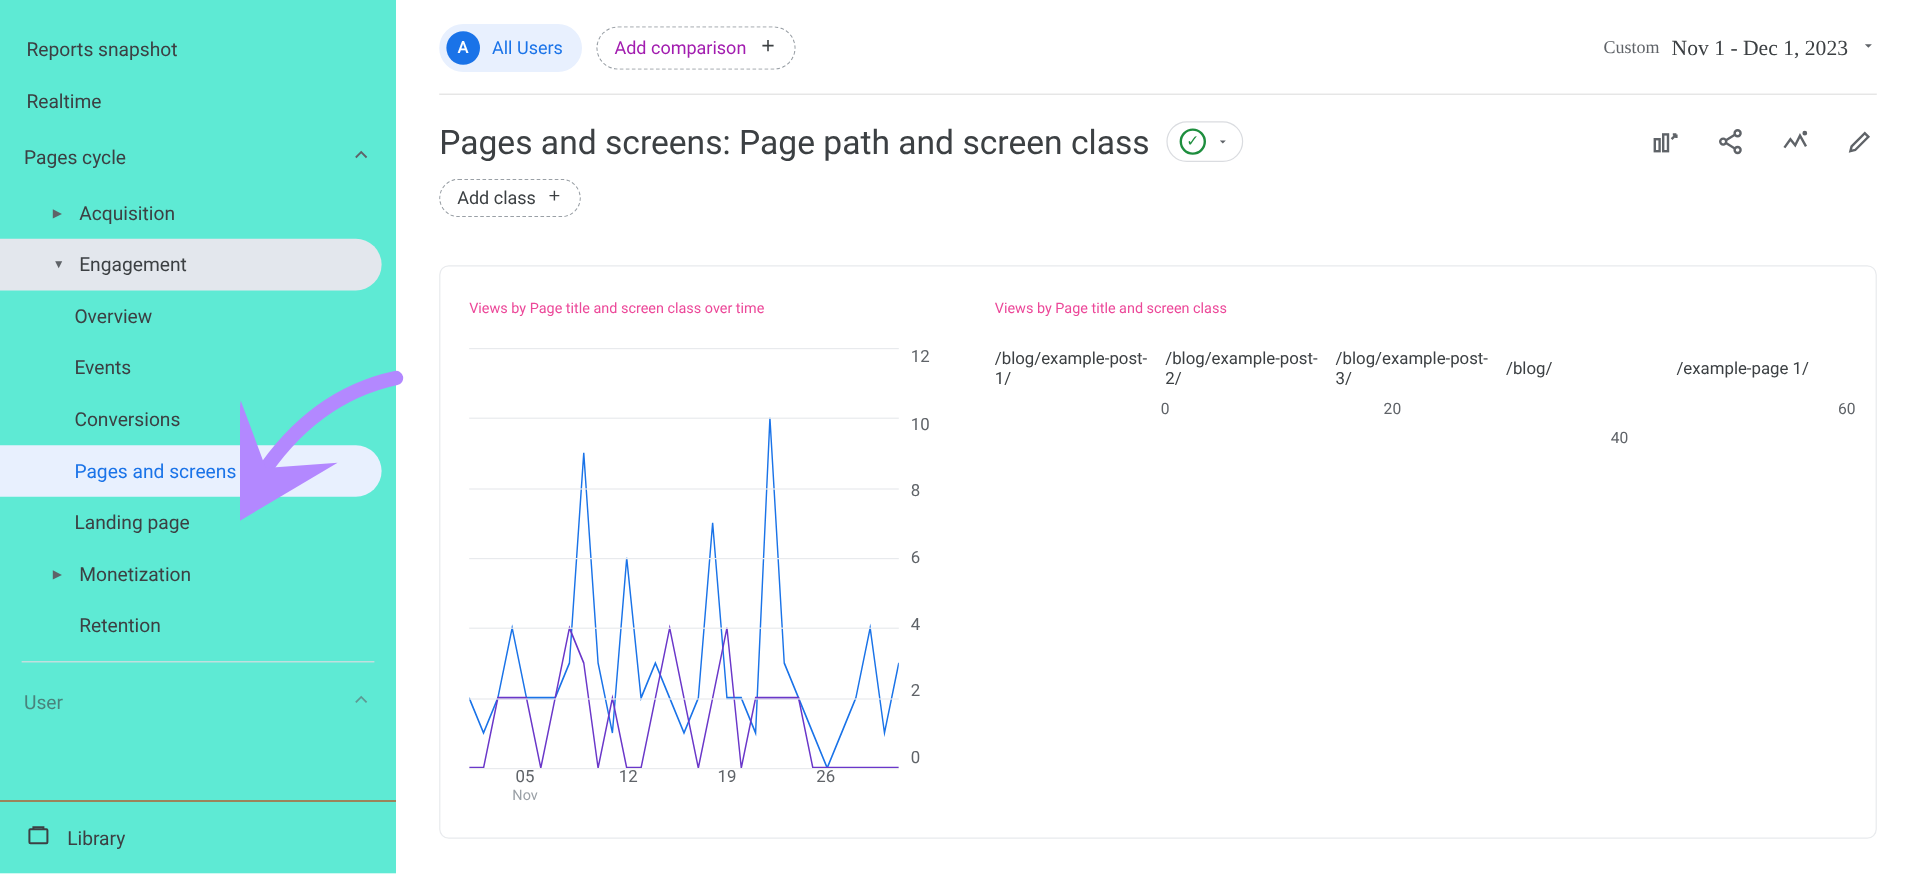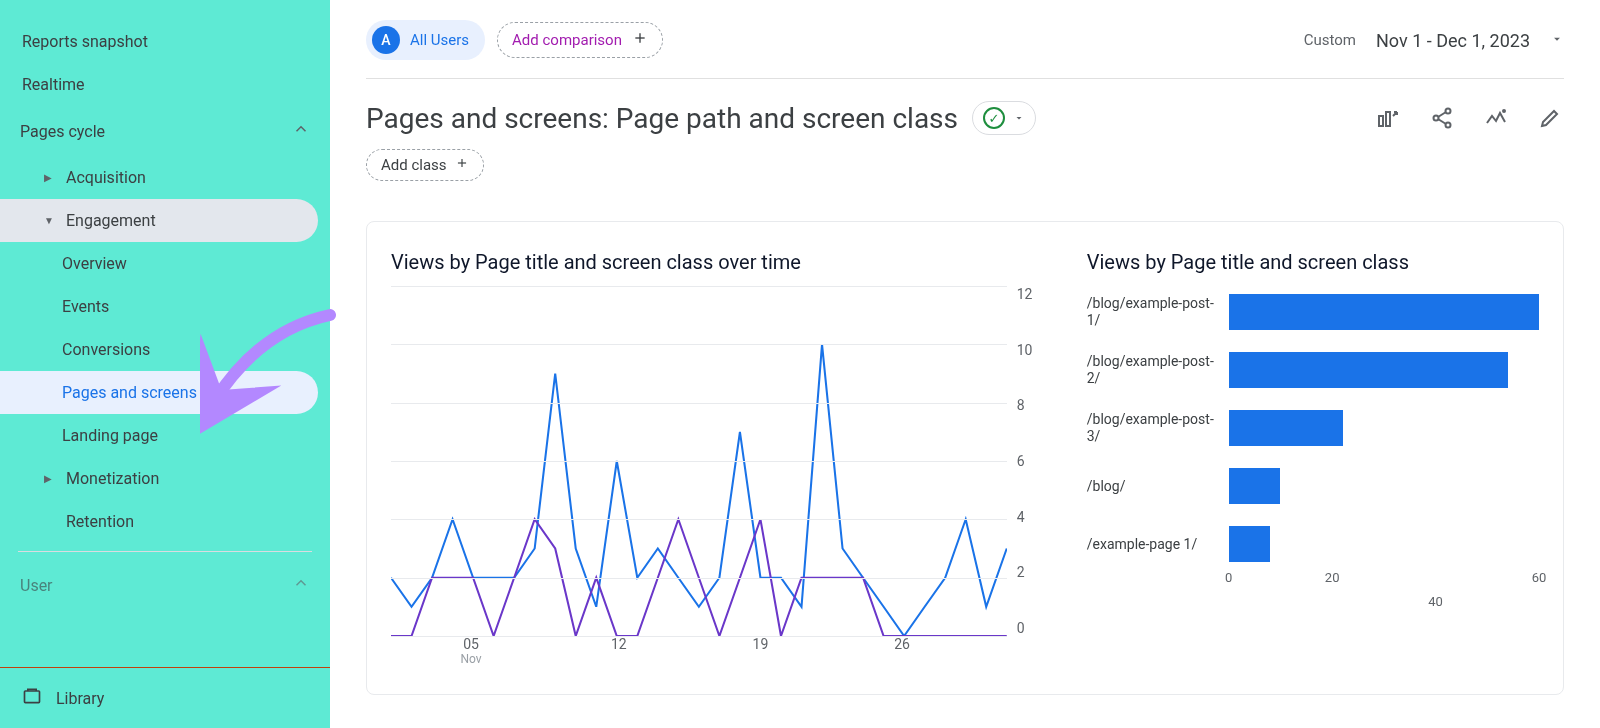--- a/index.html
+++ b/index.html
@@ -68,22 +68,22 @@
   width: 28px; height: 28px; border-radius: 50%; background: #1a73e8;
   color: #fff; display: flex; align-items: center; justify-content: center;
   font-size: 14px; font-weight: 500;
 }
 .add-comp {
   display: inline-flex; align-items: center; gap: 10px;
   border: 1px dashed #9aa0a6; border-radius: 20px; padding: 7px 14px;
   font-size: 15px; color: #a21caf; cursor: pointer;
 }
 .date-range {
-  margin-left: auto; display: flex; align-items: center; gap: 20px;
-  font-size: 16px; color: #3c4043;
+  margin-left: auto; display: flex; align-items: center; gap: 10px;
+  font-size: 16px; color: #3c4043; font-family: Liberation Serif, serif;
 }
 .date-range .label { color: #5f6368; font-size: 15px; }
 .date-range .val { font-weight: 400; font-size: 18px; }
 .header-row { display: flex; align-items: center; gap: 14px; padding: 22px 0 10px 0; }
 .page-title { font-size: 28px; color: #3c4043; font-weight: 400; }
 .status-chip {
   display: inline-flex; align-items: center; gap: 8px;
   border: 1px solid #dadce0; border-radius: 20px; padding: 5px 10px;
 }
 .check-circle {
@@ -94,31 +94,31 @@
 .header-actions { margin-left: auto; display: flex; gap: 26px; color: #5f6368; }
 .icon-btn { cursor: pointer; display: flex; align-items: center; justify-content: center; width: 28px; height: 28px; }
 .add-filter {
   display: inline-flex; align-items: center; gap: 8px;
   border: 1px dashed #9aa0a6; border-radius: 20px; padding: 6px 14px;
   font-size: 15px; color: #3c4043; cursor: pointer; margin-top: 4px;
 }
 .panels { display: flex; gap: 0; margin-top: 40px; border: 1px solid #e8eaed; border-radius: 8px; padding: 28px 24px; }
 .panel-left { flex: 1.45; padding-right: 20px; }
 .panel-right { flex: 1; padding-left: 20px; }
-.panel-title { font-size: 20px; color: #0f172a; margin-bottom: 12px; font-weight: 400; }
+.panel-title { font-size: 12px; color: #ec4899; margin-bottom: 26px; font-weight: 400; }
 .chart-wrap { position: relative; height: 380px; }
 .y-axis { position: absolute; right: 0; top: 0; bottom: 30px; width: 30px; display: flex; flex-direction: column; justify-content: space-between; }
 .y-tick { font-size: 14px; color: #5f6368; text-align: left; }
 .plot { position: absolute; left: 0; right: 40px; top: 0; bottom: 30px; }
 .grid-line { position: absolute; left: 0; right: 0; height: 1px; background: #e8eaed; }
 .x-axis { position: absolute; left: 0; right: 40px; bottom: 0; height: 30px; display: flex; }
 .x-tick { position: absolute; font-size: 14px; color: #5f6368; transform: translateX(-50%); }
 .x-sub { position: absolute; font-size: 12px; color: #9aa0a6; transform: translateX(-50%); }
 svg.lines { width: 100%; height: 100%; }
-.bar-chart { display: flex; flex-direction: column; gap: 22px; margin-top: 20px; }
+.bar-chart { display: flex; margin-top: 20px; }
 .bar-row { display: flex; align-items: center; gap: 12px; }
 .bar-label { width: 130px; font-size: 14px; color: #3c4043; line-height: 1.2; word-break: break-word; }
 .bar-track { flex: 1; position: relative; height: 36px; }
 .bar-fill { position: absolute; left: 0; top: 0; bottom: 0; background: #1a73e8; }
 .bar-x-axis { display: flex; margin-left: 142px; margin-top: 8px; position: relative; height: 20px; }
 .bar-x-tick { position: absolute; font-size: 13px; color: #5f6368; transform: translateX(-50%); }
 .arrow-overlay {
   position: absolute;
   left: 200px;
   top: 300px;

